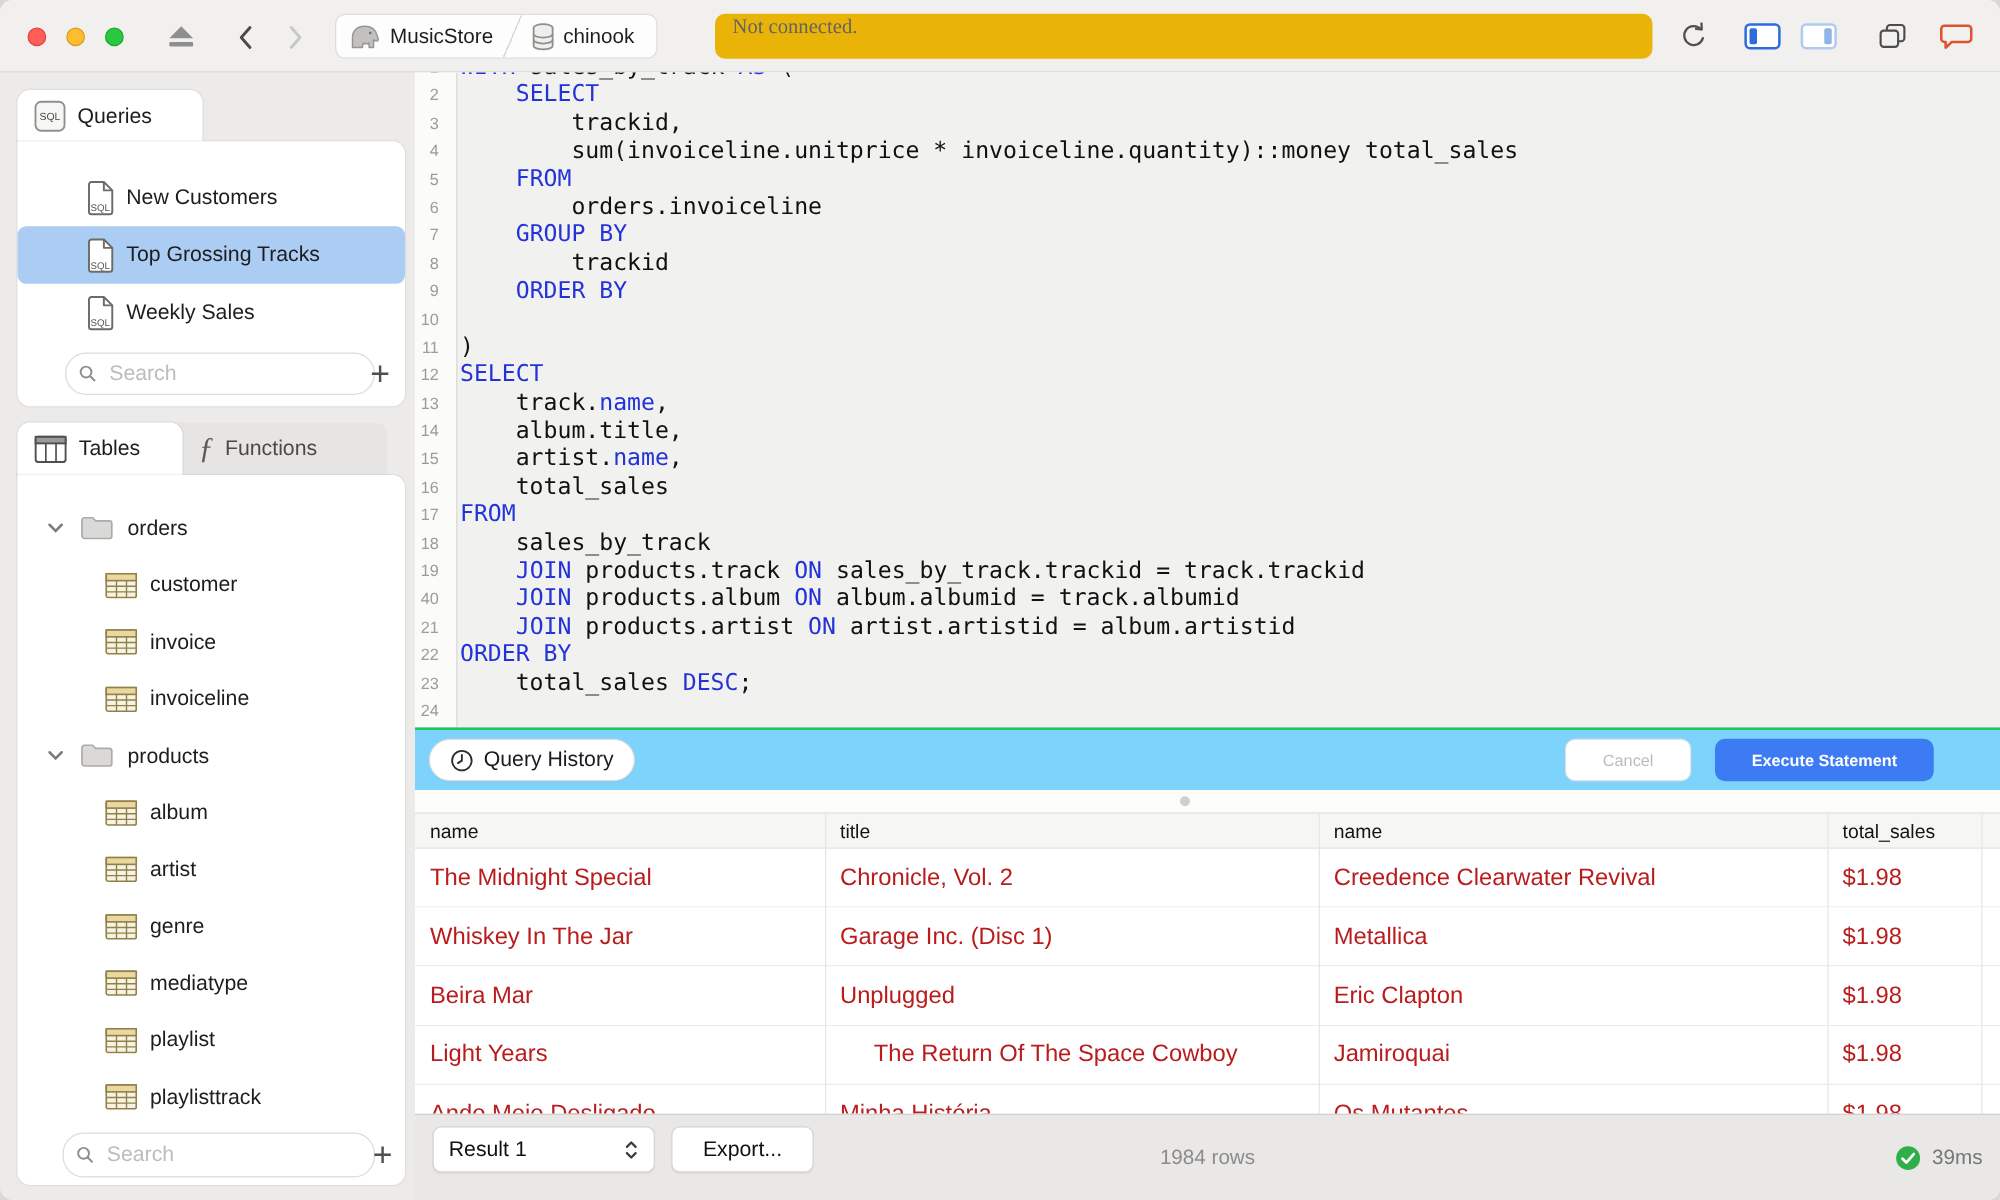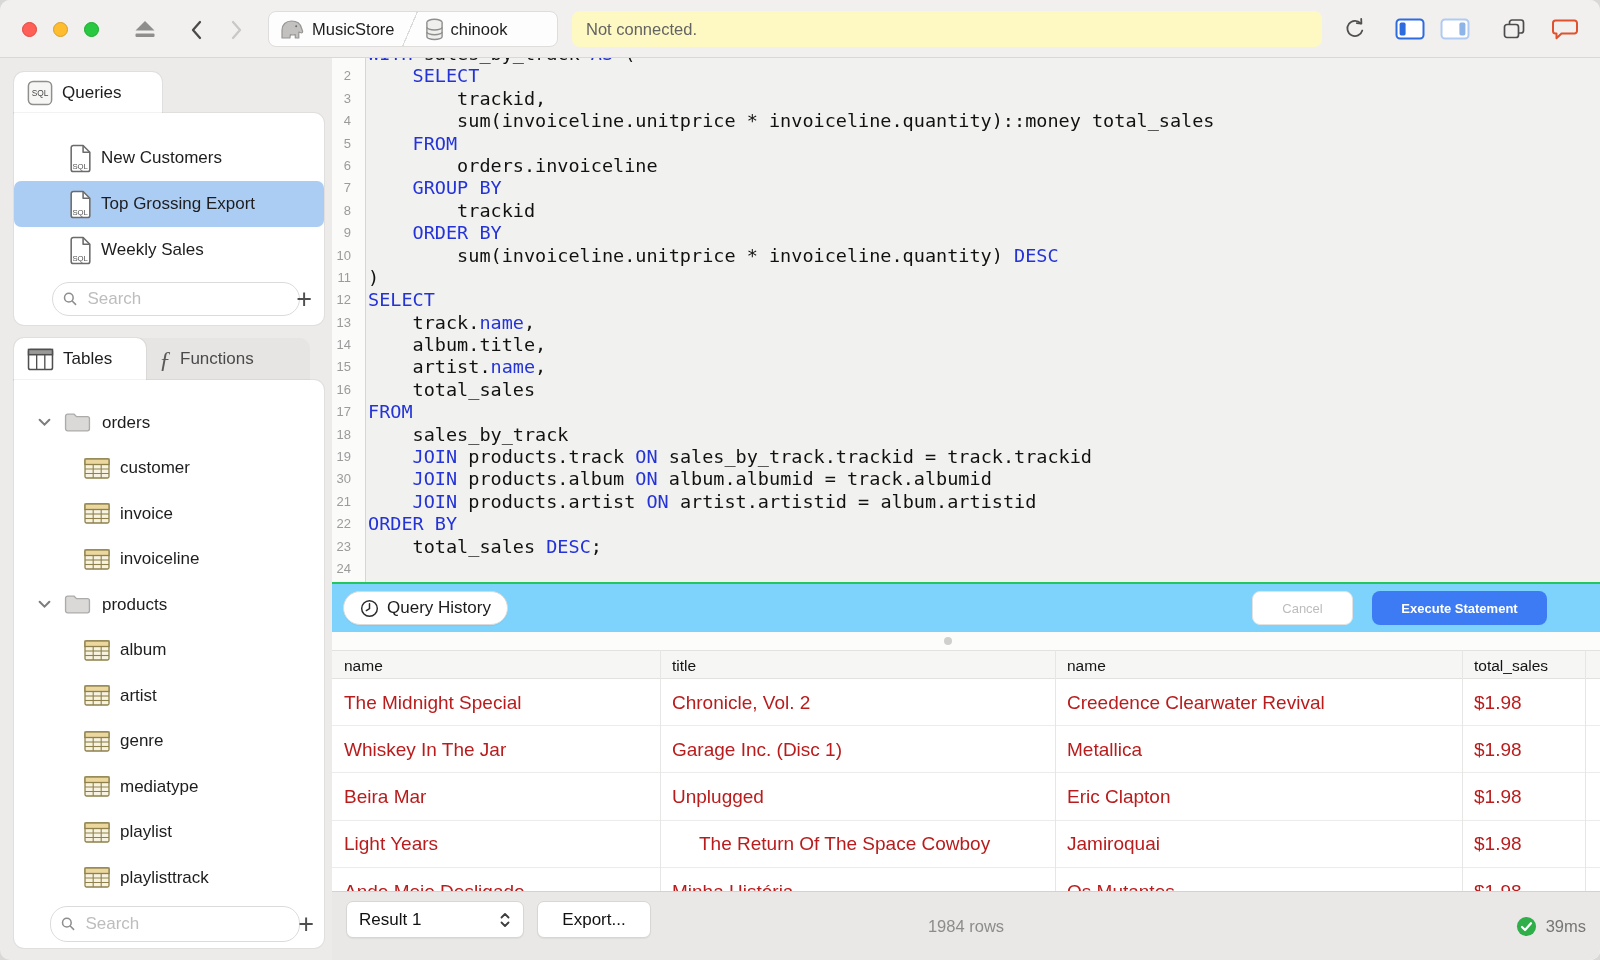--- a/index.html
+++ b/index.html
@@ -5,26 +5,26 @@
   html,body{margin:0;padding:0;background:#d8d8d6;}
   *{box-sizing:border-box;}
   #win{position:relative;width:1600px;height:960px;background:#ECEBEA;overflow:hidden;
        font-family:"Liberation Sans",sans-serif;color:#1d1d1f;border-radius:10px;}
   .abs{position:absolute;}
 
   
   #toolbar{left:0;top:0;width:1600px;height:58px;background:#F1F0EF;border-bottom:1px solid #D9D8D6;}
   .tl{top:22px;width:15px;height:15px;border-radius:50%;}
   .btn-plain{display:flex;align-items:center;justify-content:center;background:none;border:none;padding:0;cursor:default;}
-  #breadcrumb{left:268px;top:11px;width:290px;height:36px;background:#FDFDFD;border:1px solid #DEDDDB;border-radius:8px;
+  #breadcrumb{left:268px;top:11px;width:258px;height:36px;background:#FDFDFD;border:1px solid #DEDDDB;border-radius:8px;
               display:flex;align-items:center;overflow:hidden;}
   .crumb{display:flex;align-items:center;gap:7px;padding:0 10px;height:100%;font-size:16.5px;color:#1d1d1f;}
   .crumb-div{width:1px;height:36px;background:linear-gradient(100deg,transparent 46%,#DCDBD9 46%,#DCDBD9 54%,transparent 54%);transform:skewX(-14deg);width:10px;}
-  #statusfield{left:572px;top:11px;width:750px;height:36px;background:#fef9c3;border-radius:8px;
-               display:flex;align-items:center;padding:0 14px;font-size:16.5px;color:#636363;}
+  #statusfield{left:572px;top:11px;width:750px;height:36px;background:#eab308;border-radius:8px;
+               display:flex;align-items:flex-start;padding:0 14px;font-size:16.5px;color:#636363;font-family:Liberation Serif, serif;}
 
   
   .panel{background:#fff;box-shadow:0 0 0 1px rgba(0,0,0,0.05);}
   .tab{display:flex;align-items:center;gap:9px;font-size:17px;padding:0 13px;height:100%;}
   #q-tab{left:14px;top:72px;width:148px;height:41px;background:#fff;border-radius:10px 10px 0 0;box-shadow:0 0 0 1px rgba(0,0,0,0.05);}
   #q-panel{left:14px;top:113px;width:310px;height:212px;border-radius:0 10px 10px 10px;}
   .q-item{position:absolute;left:0;width:310px;height:46px;display:flex;align-items:center;gap:9px;padding-left:55px;font-size:17px;}
   .q-item.sel{background:#ACCDF3;border-radius:7px;}
   .search-pill{position:absolute;background:#fff;border:1px solid #DCDBD9;border-radius:17px;display:flex;align-items:center;padding:0 10px;gap:8px;}
   .search-pill input{border:none;outline:none;width:100%;font-size:17px;font-family:"Liberation Sans",sans-serif;color:#333;background:transparent;}
@@ -174,21 +174,21 @@
   <text x="3.2" y="24" font-size="7.5" font-family="Liberation Sans, sans-serif" fill="#555">SQL</text>
           </svg>
           <span>New Customers</span>
         </div>
         <div class="q-item sel" style="top: 68px;">
           <svg width="23" height="29" viewBox="0 0 22 28">
   <path d="M2 3.5 a2 2 0 0 1 2-2 H13.5 l6.5 6.5 V24.5 a2 2 0 0 1 -2 2 H4 a2 2 0 0 1 -2-2 Z" fill="#fff" stroke="#6B6B6B" stroke-width="1.5" stroke-linejoin="round"></path>
   <path d="M13.5 1.5 V8 H20" fill="none" stroke="#6B6B6B" stroke-width="1.5" stroke-linejoin="round"></path>
   <text x="3.2" y="24" font-size="7.5" font-family="Liberation Sans, sans-serif" fill="#555">SQL</text>
           </svg>
-          <span>Top Grossing Export</span>
+          <span>Top Grossing Tracks</span>
         </div>
         <div class="q-item" style="top: 114px;">
           <svg width="23" height="29" viewBox="0 0 22 28">
   <path d="M2 3.5 a2 2 0 0 1 2-2 H13.5 l6.5 6.5 V24.5 a2 2 0 0 1 -2 2 H4 a2 2 0 0 1 -2-2 Z" fill="#fff" stroke="#6B6B6B" stroke-width="1.5" stroke-linejoin="round"></path>
   <path d="M13.5 1.5 V8 H20" fill="none" stroke="#6B6B6B" stroke-width="1.5" stroke-linejoin="round"></path>
   <text x="3.2" y="24" font-size="7.5" font-family="Liberation Sans, sans-serif" fill="#555">SQL</text>
           </svg>
           <span>Weekly Sales</span>
         </div>
       </div>
@@ -384,21 +384,20 @@
           <div class="cl">
             <div class="ln">8</div>
             <div class="lc"><span>        trackid</span></div>
           </div>
           <div class="cl">
             <div class="ln">9</div>
             <div class="lc"><span>    </span><span class="kw">ORDER BY</span></div>
           </div>
           <div class="cl">
             <div class="ln">10</div>
-            <div class="lc"><span>        sum(invoiceline.unitprice * invoiceline.quantity) </span><span class="kw">DESC</span></div>
           </div>
           <div class="cl">
             <div class="ln">11</div>
             <div class="lc"><span>)</span></div>
           </div>
           <div class="cl">
             <div class="ln">12</div>
             <div class="lc"><span class="kw">SELECT</span></div>
           </div>
           <div class="cl">
@@ -423,21 +422,21 @@
           </div>
           <div class="cl">
             <div class="ln">18</div>
             <div class="lc"><span>    sales_by_track</span></div>
           </div>
           <div class="cl">
             <div class="ln">19</div>
             <div class="lc"><span>    </span><span class="kw">JOIN</span><span> products.track </span><span class="kw">ON</span><span> sales_by_track.trackid = track.trackid</span></div>
           </div>
           <div class="cl">
-            <div class="ln">30</div>
+            <div class="ln">40</div>
             <div class="lc"><span>    </span><span class="kw">JOIN</span><span> products.album </span><span class="kw">ON</span><span> album.albumid = track.albumid</span></div>
           </div>
           <div class="cl">
             <div class="ln">21</div>
             <div class="lc"><span>    </span><span class="kw">JOIN</span><span> products.artist </span><span class="kw">ON</span><span> artist.artistid = album.artistid</span></div>
           </div>
           <div class="cl">
             <div class="ln">22</div>
             <div class="lc"><span class="kw">ORDER BY</span></div>
           </div>

